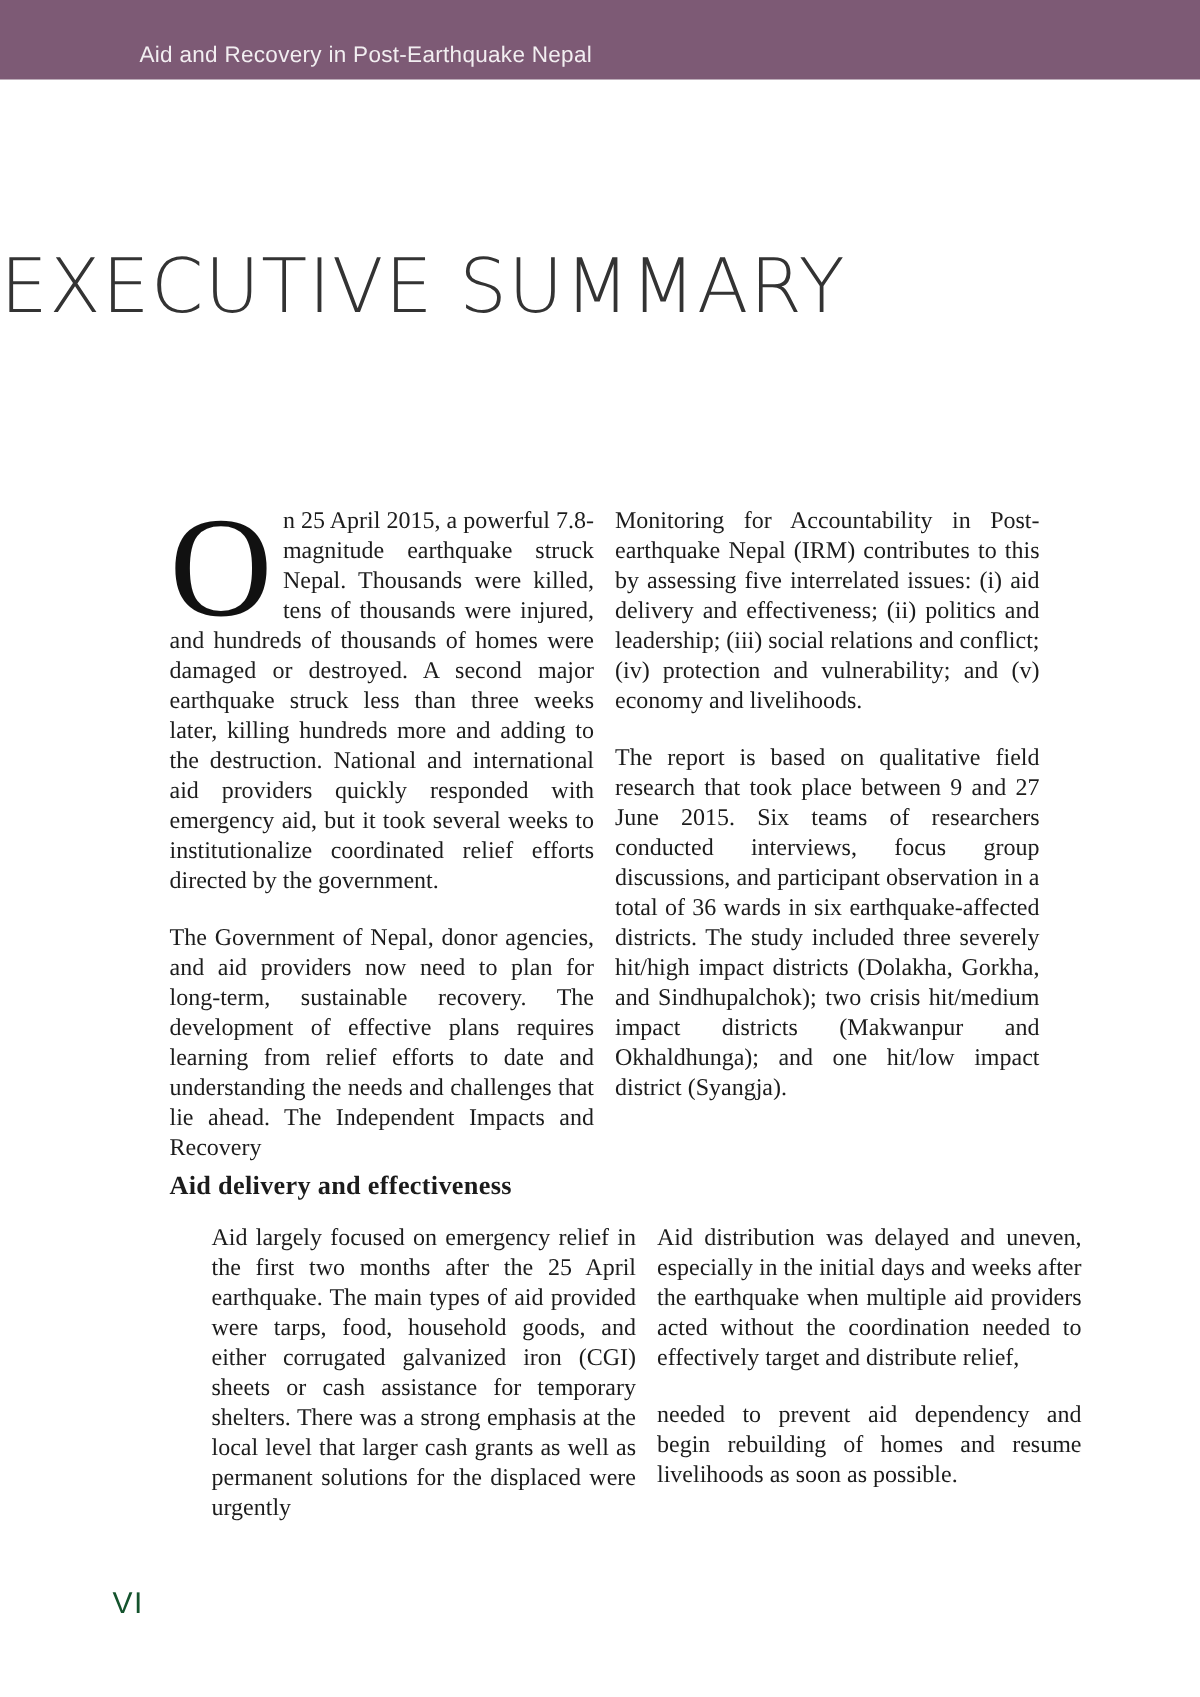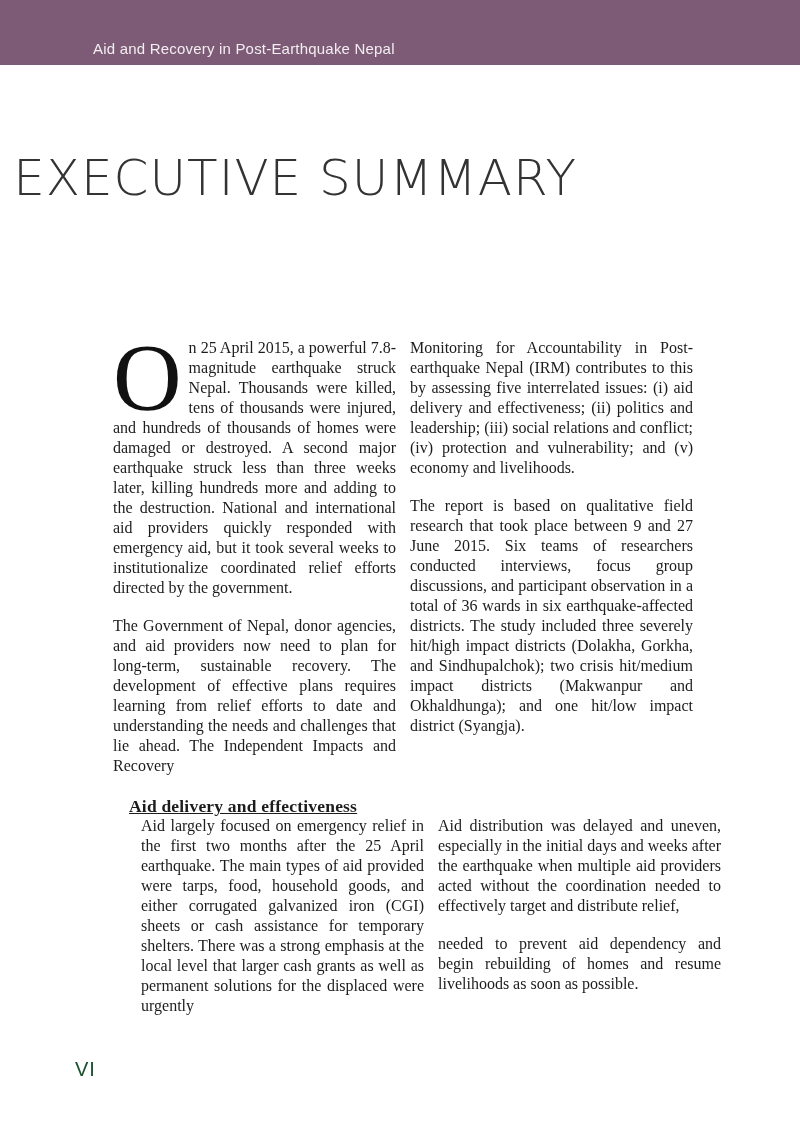--- a/index.html
+++ b/index.html
@@ -2,21 +2,21 @@
 <html lang="en"><head>
 <meta charset="utf-8">
 <style>
   html,body{margin:0;padding:0;}
   body{
     width:800px;height:1131px;position:relative;background:#ffffff;
     font-family:"Liberation Serif","DejaVu Serif",serif;color:#1c1c1c;
     overflow:hidden;
   }
   .header-bar{
-    position:absolute;top:0;left:0;width:800px;height:65px;
+    position:absolute;top:0;left:0;width:800px;height:53px;
     background:#7d5a75;
     display:flex;align-items:flex-end;
   }
   .header-title{
     font-family:"Liberation Sans","DejaVu Sans",sans-serif;
     font-size:15px;font-weight:400;color:#f2eef1;
     padding:0 0 8px 93px;letter-spacing:0.2px;
   }
   .page-title{
     position:absolute;top:146px;right:220px;
@@ -52,34 +52,34 @@
     font-size:20px;color:#14532d;letter-spacing:1px;text-align:right;
   }
 </style>
 </head>
 <body>
 
 <header class="header-bar" style="background: rgb(125, 90, 117);">
   <div class="header-title">Aid and Recovery in Post-Earthquake Nepal</div>
 </header>
 
-<h1 class="page-title" style="margin:3px;">EXECUTIVE SUMMARY</h1>
+<h1 class="page-title" style="margin:16px;">EXECUTIVE SUMMARY</h1>
 
 <section class="cols intro-cols">
   <div class="col">
     <p><span class="dropcap">O</span><span>n 25 April 2015, a powerful 7.8-magnitude earthquake struck Nepal. Thousands were killed, tens of thousands were injured, and hundreds of thousands of homes were damaged or destroyed. A second major earthquake struck less than three weeks later, killing hundreds more and adding to the destruction. National and international aid providers quickly responded with emergency aid, but it took several weeks to institutionalize coordinated relief efforts directed by the government.</span></p>
     <p>The Government of Nepal, donor agencies, and aid providers now need to plan for long-term, sustainable recovery. The development of effective plans requires learning from relief efforts to date and understanding the needs and challenges that lie ahead. The Independent Impacts and Recovery</p>
   </div>
   <div class="col">
     <p>Monitoring for Accountability in Post-earthquake Nepal (IRM) contributes to this by assessing five interrelated issues: (i) aid delivery and effectiveness; (ii) politics and leadership; (iii) social relations and conflict; (iv) protection and vulnerability; and (v) economy and livelihoods.</p>
     <p>The report is based on qualitative field research that took place between 9 and 27 June 2015. Six teams of researchers conducted interviews, focus group discussions, and participant observation in a total of 36 wards in six earthquake-affected districts. The study included three severely hit/high impact districts (Dolakha, Gorkha, and Sindhupalchok); two crisis hit/medium impact districts (Makwanpur and Okhaldhunga); and one hit/low impact district (Syangja).</p>
   </div>
 </section>
 
-<h2 class="section-heading" style="margin:16px;text-decoration:underline;">Aid delivery and effectiveness</h2>
+<h2 class="section-heading" style="margin:0;">Aid delivery and effectiveness</h2>
 
 <section class="cols section-cols">
   <div class="col">
     <p>Aid largely focused on emergency relief in the first two months after the 25 April earthquake. The main types of aid provided were tarps, food, household goods, and either corrugated galvanized iron (CGI) sheets or cash assistance for temporary shelters. There was a strong emphasis at the local level that larger cash grants as well as permanent solutions for the displaced were urgently</p>
   </div>
   <div class="col">
     <p>Aid distribution was delayed and uneven, especially in the initial days and weeks after the earthquake when multiple aid providers acted without the coordination needed to effectively target and distribute relief,</p>
     <p>needed to prevent aid dependency and begin rebuilding of homes and resume livelihoods as soon as possible.</p>
   </div>
 </section>

